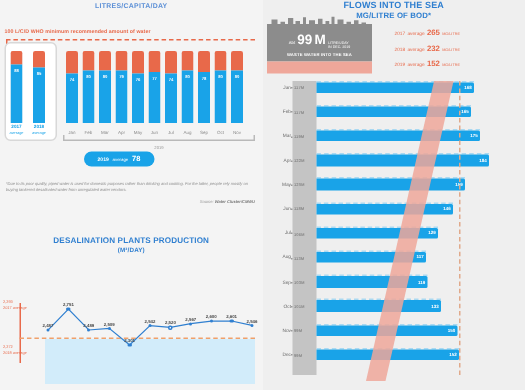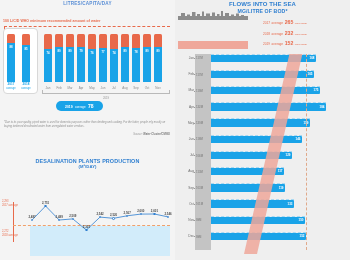--- a/index.html
+++ b/index.html
@@ -565,20 +565,29 @@
       <rect x="28" y="2.5" width="4" height="3.5" fill="#8c8c8c"></rect>
       <rect x="34" y="1.5" width="3" height="4.5" fill="#8c8c8c"></rect>
       <rect x="39" y="3" width="2.5" height="3" fill="#8c8c8c"></rect>
       <rect x="43" y="0" width="2" height="6" fill="#8c8c8c"></rect>
       <rect x="47" y="2" width="4" height="4" fill="#8c8c8c"></rect>
       <rect x="53" y="3.5" width="3" height="2.5" fill="#8c8c8c"></rect>
       <rect x="58" y="2.5" width="3" height="3.5" fill="#8c8c8c"></rect>
       <rect x="63" y="4" width="3" height="2" fill="#8c8c8c"></rect>
     </svg>
 
+    <div class="sea-box">
+      <div class="l1">
+        <span class="pre">Abt</span>
+        <span class="big">99</span>
+        <span class="big">M</span>
+        <span class="unit">LITRES/DAY<br>IN DEC. 2019</span>
+      </div>
+      <div class="l2">WASTE WATER INTO THE SEA</div>
+    </div>
     <div class="sea-band"></div>
 
     <div class="avg-notes" id="avg-notes">
         <div class="avg-note">
           <span>2017</span>
           <span>average</span>
           <span class="num">265</span>
           <span class="u">MG/LITRE</span>
         </div>
         <div class="avg-note">

